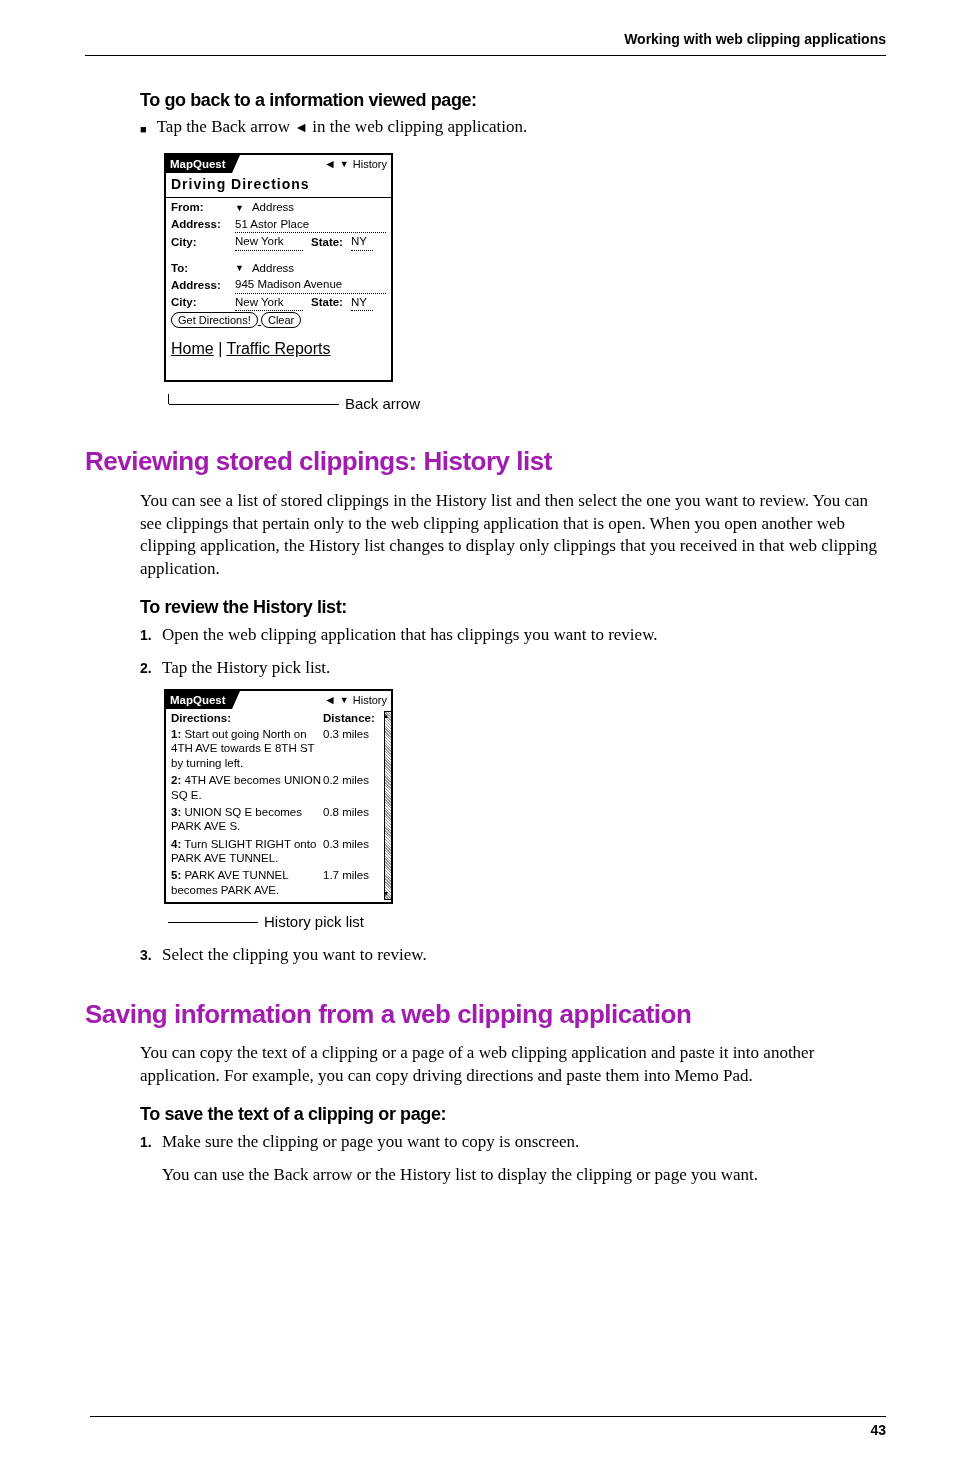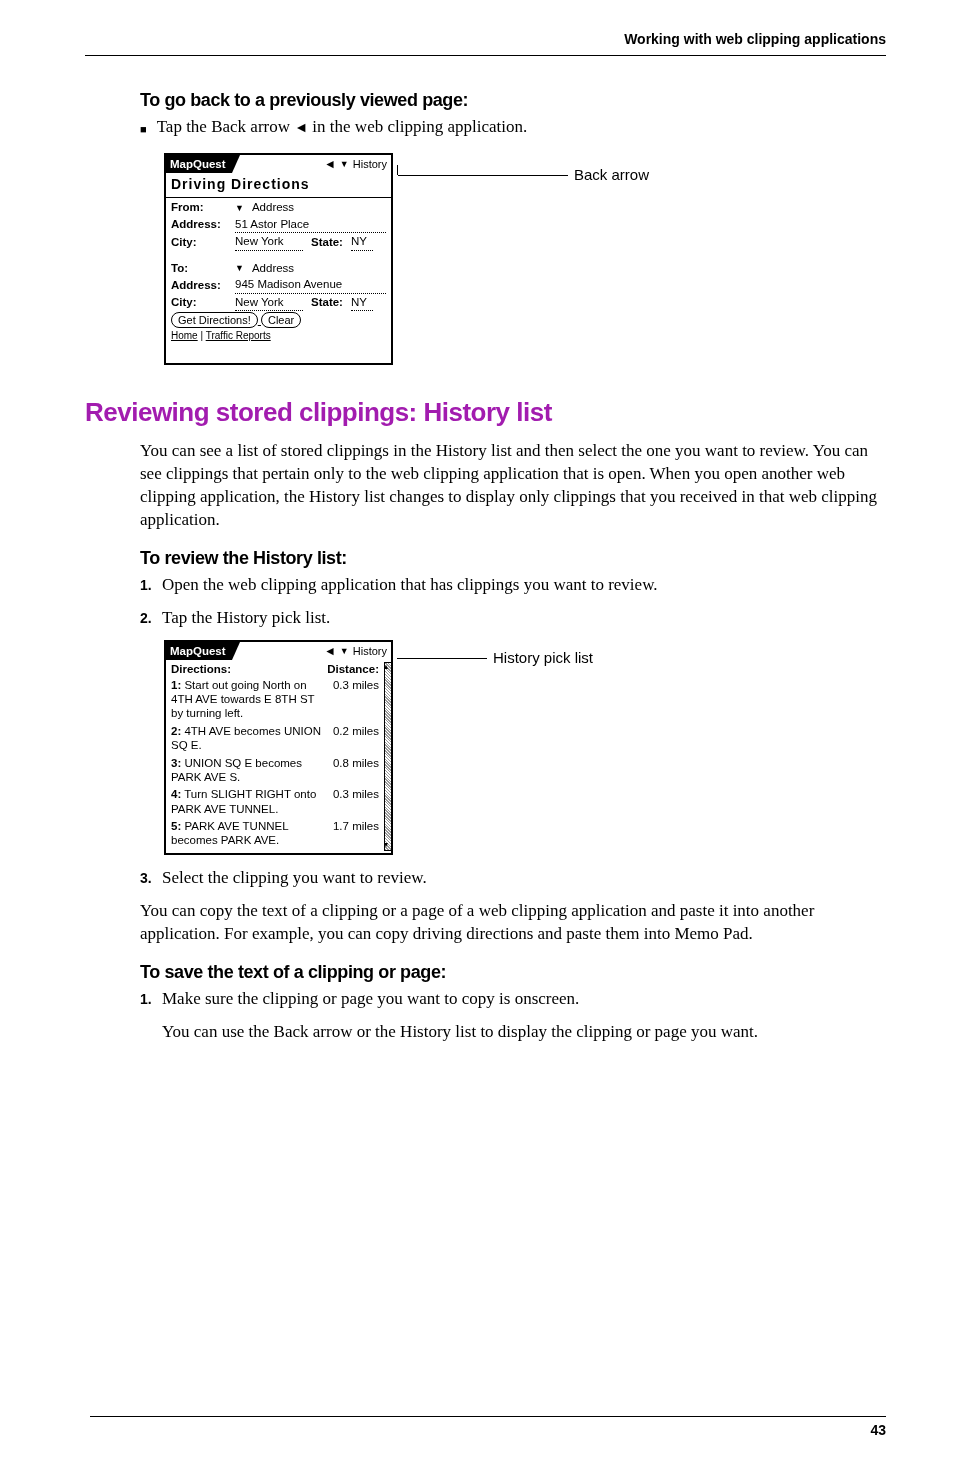--- a/index.html
+++ b/index.html
@@ -81,20 +81,21 @@
   .step-text { flex: 1; }
   .sub-text {
     margin: 4px 0 12px 22px;
   }
 
   
   .figure-wrap {
     display: flex;
     align-items: flex-start;
     margin: 8px 0 12px 24px;
+    flex-direction: column;
   }
   .device {
     border: 2px solid #000;
     width: 225px;
     font-family: Verdana, Geneva, sans-serif;
     font-size: 11.5px;
     color: #000;
     background: #fff;
   }
   .dev-titlebar {
@@ -138,27 +139,27 @@
   .dotted { border-bottom: 1px dotted #000; display:inline-block; min-width:10px; }
   .dev-buttons { margin-top:0;text-decoration:underline; }
   .ovalbtn {
     display: inline-block;
     border: 1px solid #000;
     border-radius: 9px;
     padding: 0 6px;
     font-size: 11px;
     line-height: 14px;
   }
-  .dev-links { font-size:10px; }
+  .dev-links { font-size:16px;margin-top:9px; }
   .dev-links span { text-decoration: underline; }
 
   
   .dir-grid { display:flex; }
   .dir-left { flex:1; }
-  .dir-right { width:56px; text-align:right; padding-right:2px;}
+  .dir-right { width:56px; padding-right:2px;}
   .dir-head { font-weight:bold; }
   .dir-item { margin-bottom:3px; font-size:11.5px; line-height:1.25;}
   .scroll { width:6px; background:repeating-linear-gradient(45deg,#999,#999 1px,#fff 1px,#fff 2px); border-left:1px solid #000; border-top:1px solid #000; border-bottom:1px solid #000; position:relative;}
   .scroll::before{content:"▴"; position:absolute; top:-1px; left:-1px; font-size:8px;}
   .scroll::after{content:"▾"; position:absolute; bottom:-1px; left:-1px; font-size:8px;}
   .dev-body2 { padding: 2px 0 2px 5px; display:flex; }
   .dev-body2-inner{ flex:1; padding-right:3px;}
 
   
   .callout {
@@ -195,21 +196,21 @@
   }
 </style>
 </head>
 <body>
 
 <div class="page">
   <div class="running-header">Working with web clipping applications</div>
 
   <div class="content">
 
-    <div class="subheading">To go back to a previously viewed page:</div>
+    <div class="subheading">To go back to a information viewed page:</div>
     <div class="bullet-row">
       <span class="bullet">■</span>
       <span>
         <span>Tap the Back arrow </span><span class="back-icon">◄</span><span> in the web clipping application.</span>
       </span>
     </div>
 
     <div class="figure-wrap">
       <div class="device">
         <div class="dev-titlebar">
@@ -330,20 +331,21 @@
         <div class="callout-line" style="width:90px"></div>
         <div class="callout-text">History pick list</div>
       </div>
     </div>
 
     <div class="step-row">
       <span class="step-num">3.</span>
       <span class="step-text">Select the clipping you want to review.</span>
     </div>
 
+    <div class="section-heading">Saving information from a web clipping application</div>
     <p class="body-text">You can copy the text of a clipping or a page of a web clipping application and paste it into another application. For example, you can copy driving directions and paste them into Memo Pad.</p>
     <div class="subheading">To save the text of a clipping or page:</div>
     <div class="step-row">
       <span class="step-num">1.</span>
       <span class="step-text">Make sure the clipping or page you want to copy is onscreen.</span>
     </div>
     <div class="sub-text">You can use the Back arrow or the History list to display the clipping or page you want.</div>
 
   </div>
 

